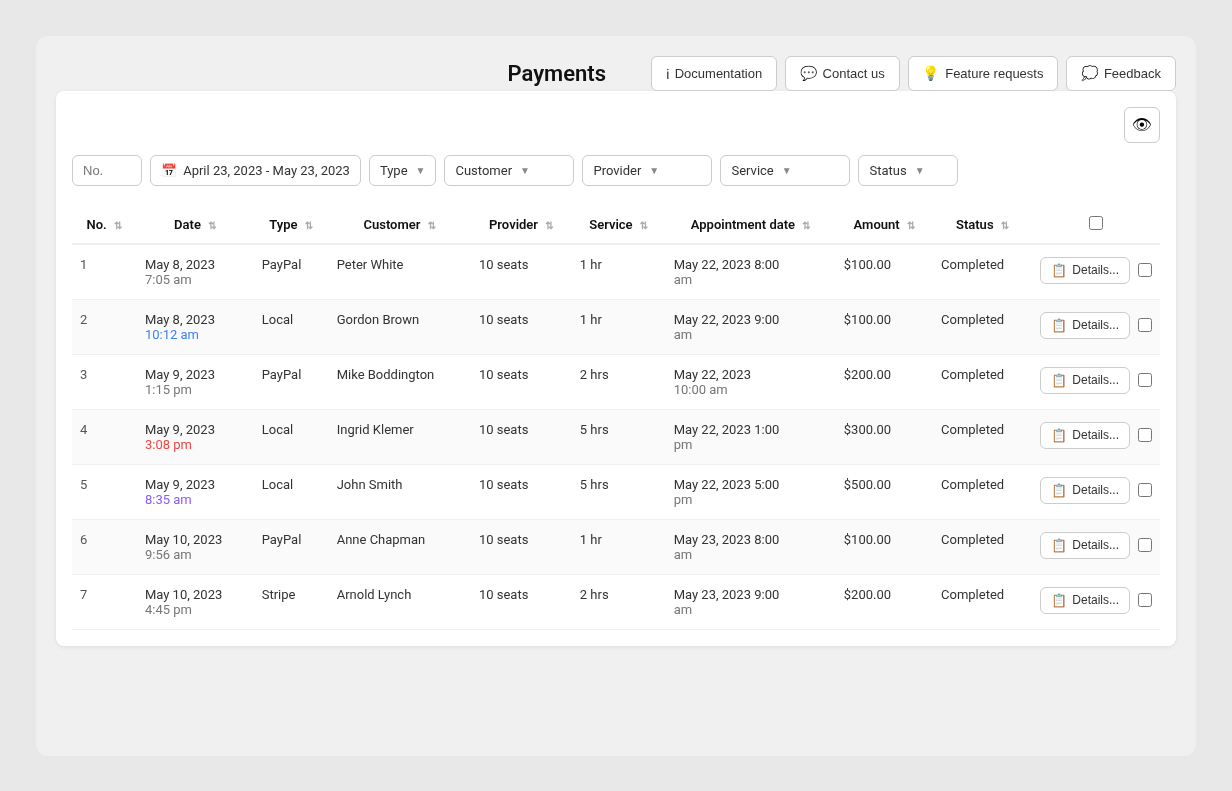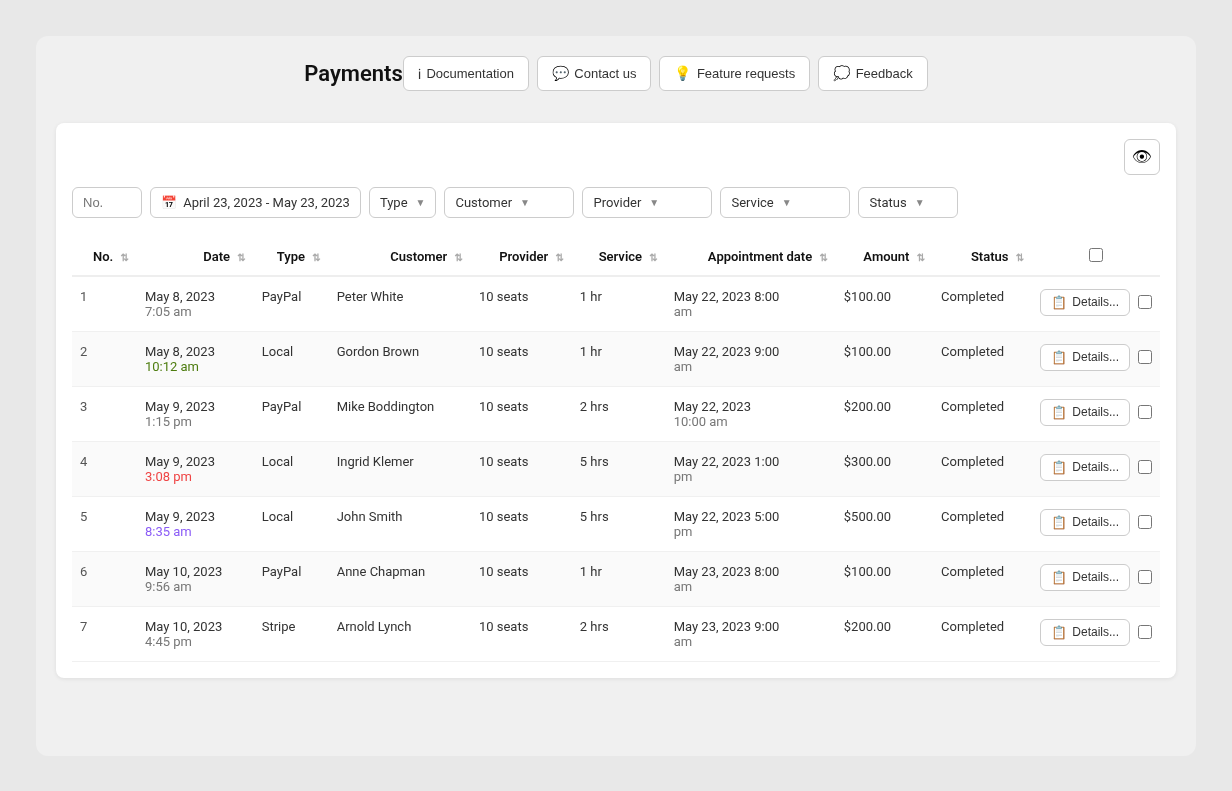--- a/index.html
+++ b/index.html
@@ -16,22 +16,23 @@
     .outer-container {
       background: #f0f0f0;
       border-radius: 12px;
       width: 1160px;
       min-height: 720px;
       padding: 20px;
     }
     .page-header {
       display: flex;
       align-items: center;
-      justify-content: center;
-      margin-bottom: 32px;
+      justify-content: flex-end;
+      margin-bottom: 0;
+      gap: 45px;
     }
     .page-title {
       font-size: 22px;
       font-weight: 600;
       color: #111;
     }
     .header-actions {
       display: flex;
       gap: 8px;
     }
@@ -119,21 +120,21 @@
     .filter-select .arrow { font-size: 10px; color: #888; margin-left: 4px; }
 
     table {
       width: 100%;
       border-collapse: collapse;
     }
     thead tr {
       border-bottom: 2px solid #eee;
     }
     th {
-      text-align: right;
+      text-align: center;
       font-weight: 600;
       font-size: 13px;
       color: #111;
       padding: 10px 8px;
       white-space: nowrap;
       position: relative;
     }
     th .sort-icon {
       display: inline-block;
       margin-left: 4px;
@@ -301,21 +302,21 @@
         <button class="details-btn">
           <span class="detail-icon">📋</span>
           <span>Details...</span>
         </button>
         <input type="checkbox" class="row-checkbox" style="">
       </div>
     </td>
   </tr>
           <tr style="background-color: rgb(250, 250, 250);">
     <td class="no-col">2</td>
-    <td class="date-cell">May 8, 2023<br><span style="color:#4d7c0f">10:12 am</span></td>
+    <td class="date-cell">May 8, 2023<br><span style="color:#3b82f6">10:12 am</span></td>
     <td>Local</td>
     <td>Gordon Brown</td>
     <td>10 seats</td>
     <td>1 hr</td>
     <td class="appt-cell">May 22, 2023 9:00<br><span style="color:#777">am</span></td>
     <td>$100.00</td>
     <td>Completed</td>
     <td>
       <div class="actions-cell">
         <button class="details-btn">

